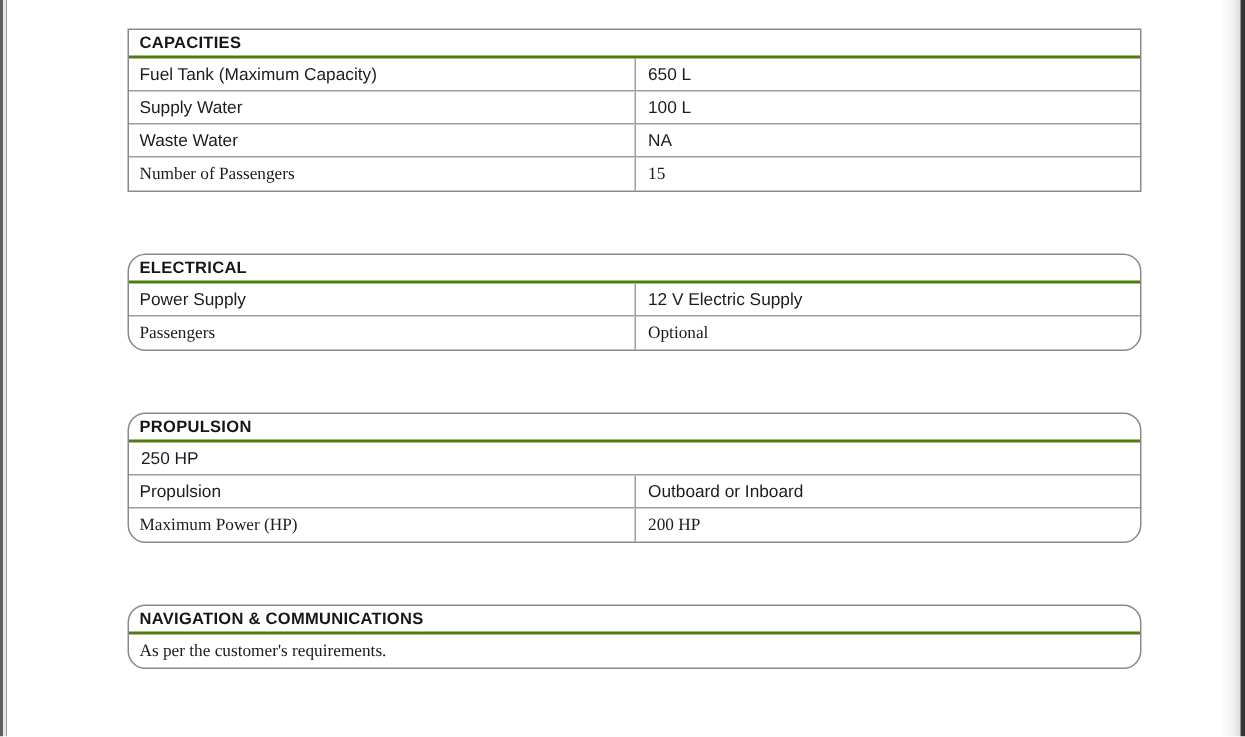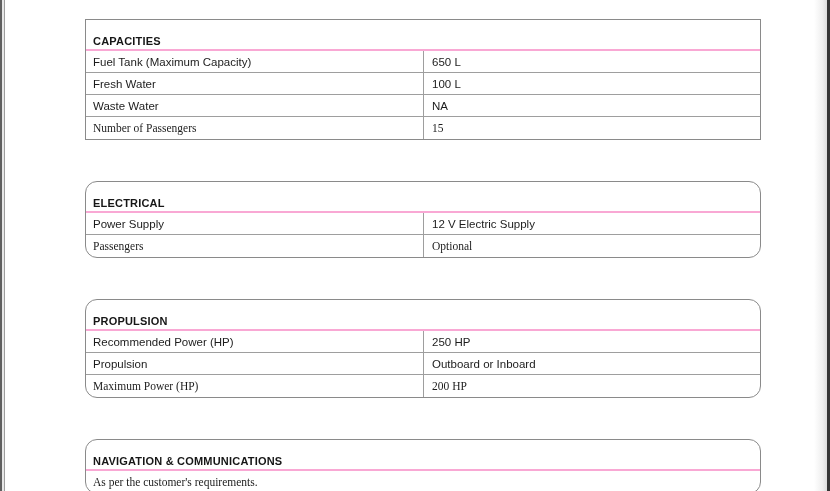--- a/index.html
+++ b/index.html
@@ -47,27 +47,26 @@
     border: 1px solid #8a8a8a;
     background: #ffffff;
     box-sizing: border-box;
   }
   .spec-table + .spec-table { margin-top: 41px; border-radius: 12px; }
   .table-header {
     height: 19px;
     display: flex;
     align-items: center;
     padding: 1px 0 0 7px;
-    border-bottom: 2px solid #f9a8d4;
+    border-bottom: 2px solid #4d7c0f;
     font-size: 11px;
     font-weight: bold;
     letter-spacing: 0.2px;
     color: #161616;
     box-sizing: border-box;
-    margin-top: 12px;
   }
   .table-row {
     display: flex;
     height: 22px;
     align-items: stretch;
     border-bottom: 1px solid #9e9e9e;
     box-sizing: border-box;
   }
   .table-row:last-child { border-bottom: none; font-family: Liberation Serif, serif; }
   .cell {
@@ -98,21 +97,21 @@
 
 <div class="viewport">
   <div class="tables">
       <section class="spec-table">
         <div class="table-header">CAPACITIES</div>
         <div class="table-row">
           <div class="cell label">Fuel Tank (Maximum Capacity)</div>
           <div class="cell value">650 L</div>
         </div>
         <div class="table-row">
-          <div class="cell label">Fresh Water</div>
+          <div class="cell label">Supply Water</div>
           <div class="cell value">100 L</div>
         </div>
         <div class="table-row">
           <div class="cell label">Waste Water</div>
           <div class="cell value">NA</div>
         </div>
         <div class="table-row">
           <div class="cell label">Number of Passengers</div>
           <div class="cell value">15</div>
         </div>
@@ -124,21 +123,20 @@
           <div class="cell value">12 V Electric Supply</div>
         </div>
         <div class="table-row">
           <div class="cell label">Passengers</div>
           <div class="cell value">Optional</div>
         </div>
       </section>
       <section class="spec-table">
         <div class="table-header">PROPULSION</div>
         <div class="table-row">
-          <div class="cell label">Recommended Power (HP)</div>
           <div class="cell value">250 HP</div>
         </div>
         <div class="table-row">
           <div class="cell label">Propulsion</div>
           <div class="cell value">Outboard or Inboard</div>
         </div>
         <div class="table-row">
           <div class="cell label">Maximum Power (HP)</div>
           <div class="cell value">200 HP</div>
         </div>

